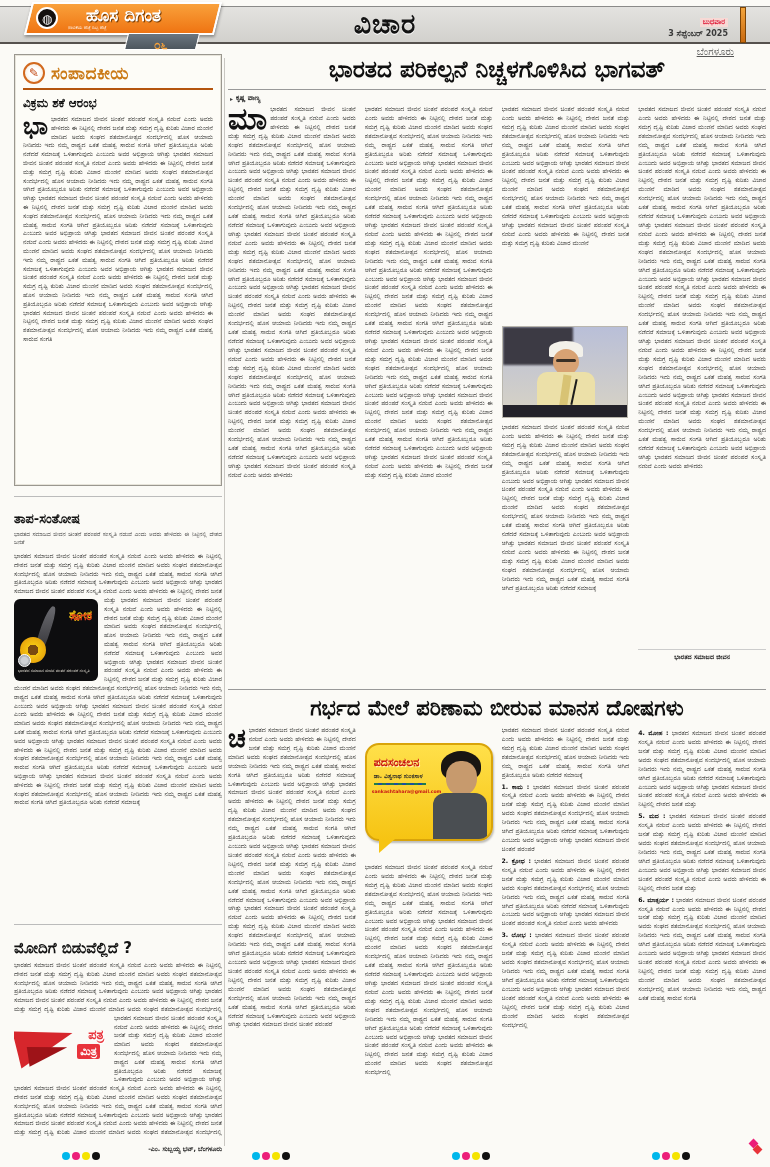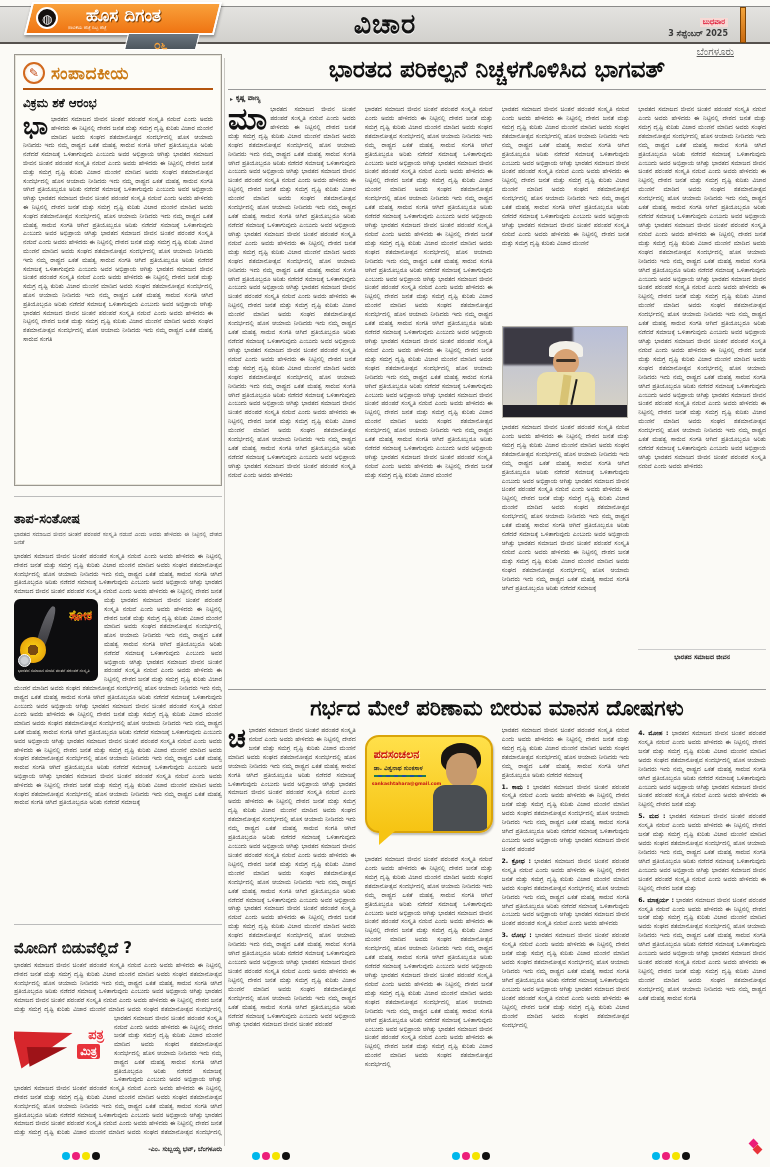--- a/index.html
+++ b/index.html
@@ -79,21 +79,21 @@
   .photo .spec { position:absolute; left:53px; top:32px; width:20px; height:3px; background:#3a2f25; border-radius:2px; }
   .photo .body { position:absolute; left:34px; top:45px; width:58px; height:40px; border-radius:10px 10px 0 0; background:#ece0a8; }
   .photo .sash { position:absolute; left:58px; top:48px; width:8px; height:36px; background:#d8c374; transform:rotate(8deg); }
   .photo .podium { position:absolute; left:0; bottom:0; width:126px; height:12px; background:#23222a; }
   .photo .mic { position:absolute; left:70px; top:52px; width:2px; height:26px; background:#1c1c1c; transform:rotate(12deg); }
 
   
   .m-h2 { text-align:center; font-size:21px; font-weight:bold; color:#0f0f0f; border-top:1px solid #999; margin-top:6px; padding:6px 0 6px; }
   .art2 .col { height:428px; }
   .art2 .dropcap { font-size:26px; }
-  .bubble { width:116px; height:112px; position:relative; margin:9px 0 8px; }
+  .bubble { width:116px; height:112px; position:relative; margin:17px 0 8px; }
   .bubble-bg { position:absolute; left:0; top:0; width:128px; height:98px; background:linear-gradient(#ffe04a,#f6c413); border:2px solid #d9a40a; border-radius:14px; box-shadow:1px 2px 2px rgba(0,0,0,.25); overflow:hidden; }
   .bubble-tail { position:absolute; left:14px; top:96px; width:0; height:0; border-top:14px solid #f6c413; border-right:16px solid transparent; }
   .bub-title { position:absolute; left:7px; top:10px; font-size:11px; font-weight:bold; color:#c80f0f; text-shadow:1px 1px 0 #fff3b0; }
   .bub-author { position:absolute; left:7px; top:27px; font-size:6px; font-weight:bold; color:#35322a; }
   .bub-div { position:absolute; left:7px; top:38px; width:52px; height:2px; background:repeating-linear-gradient(90deg,#1f7a4d 0 4px,#1b4f9e 4px 8px); }
   .bub-email { position:absolute; left:5px; top:44px; font-size:4.6px; font-weight:bold; color:#c81616; }
   .bub-man { position:absolute; right:2px; top:4px; width:58px; height:92px; }
   .man-hair { position:absolute; right:8px; top:2px; width:40px; height:30px; border-radius:50% 50% 40% 40%; background:#181512; }
   .man-face { position:absolute; right:12px; top:12px; width:31px; height:34px; border-radius:46%; background:#c79a6d; }
   .man-body { position:absolute; right:2px; top:44px; width:54px; height:48px; border-radius:12px 12px 0 0; background:#4a4e52; }

